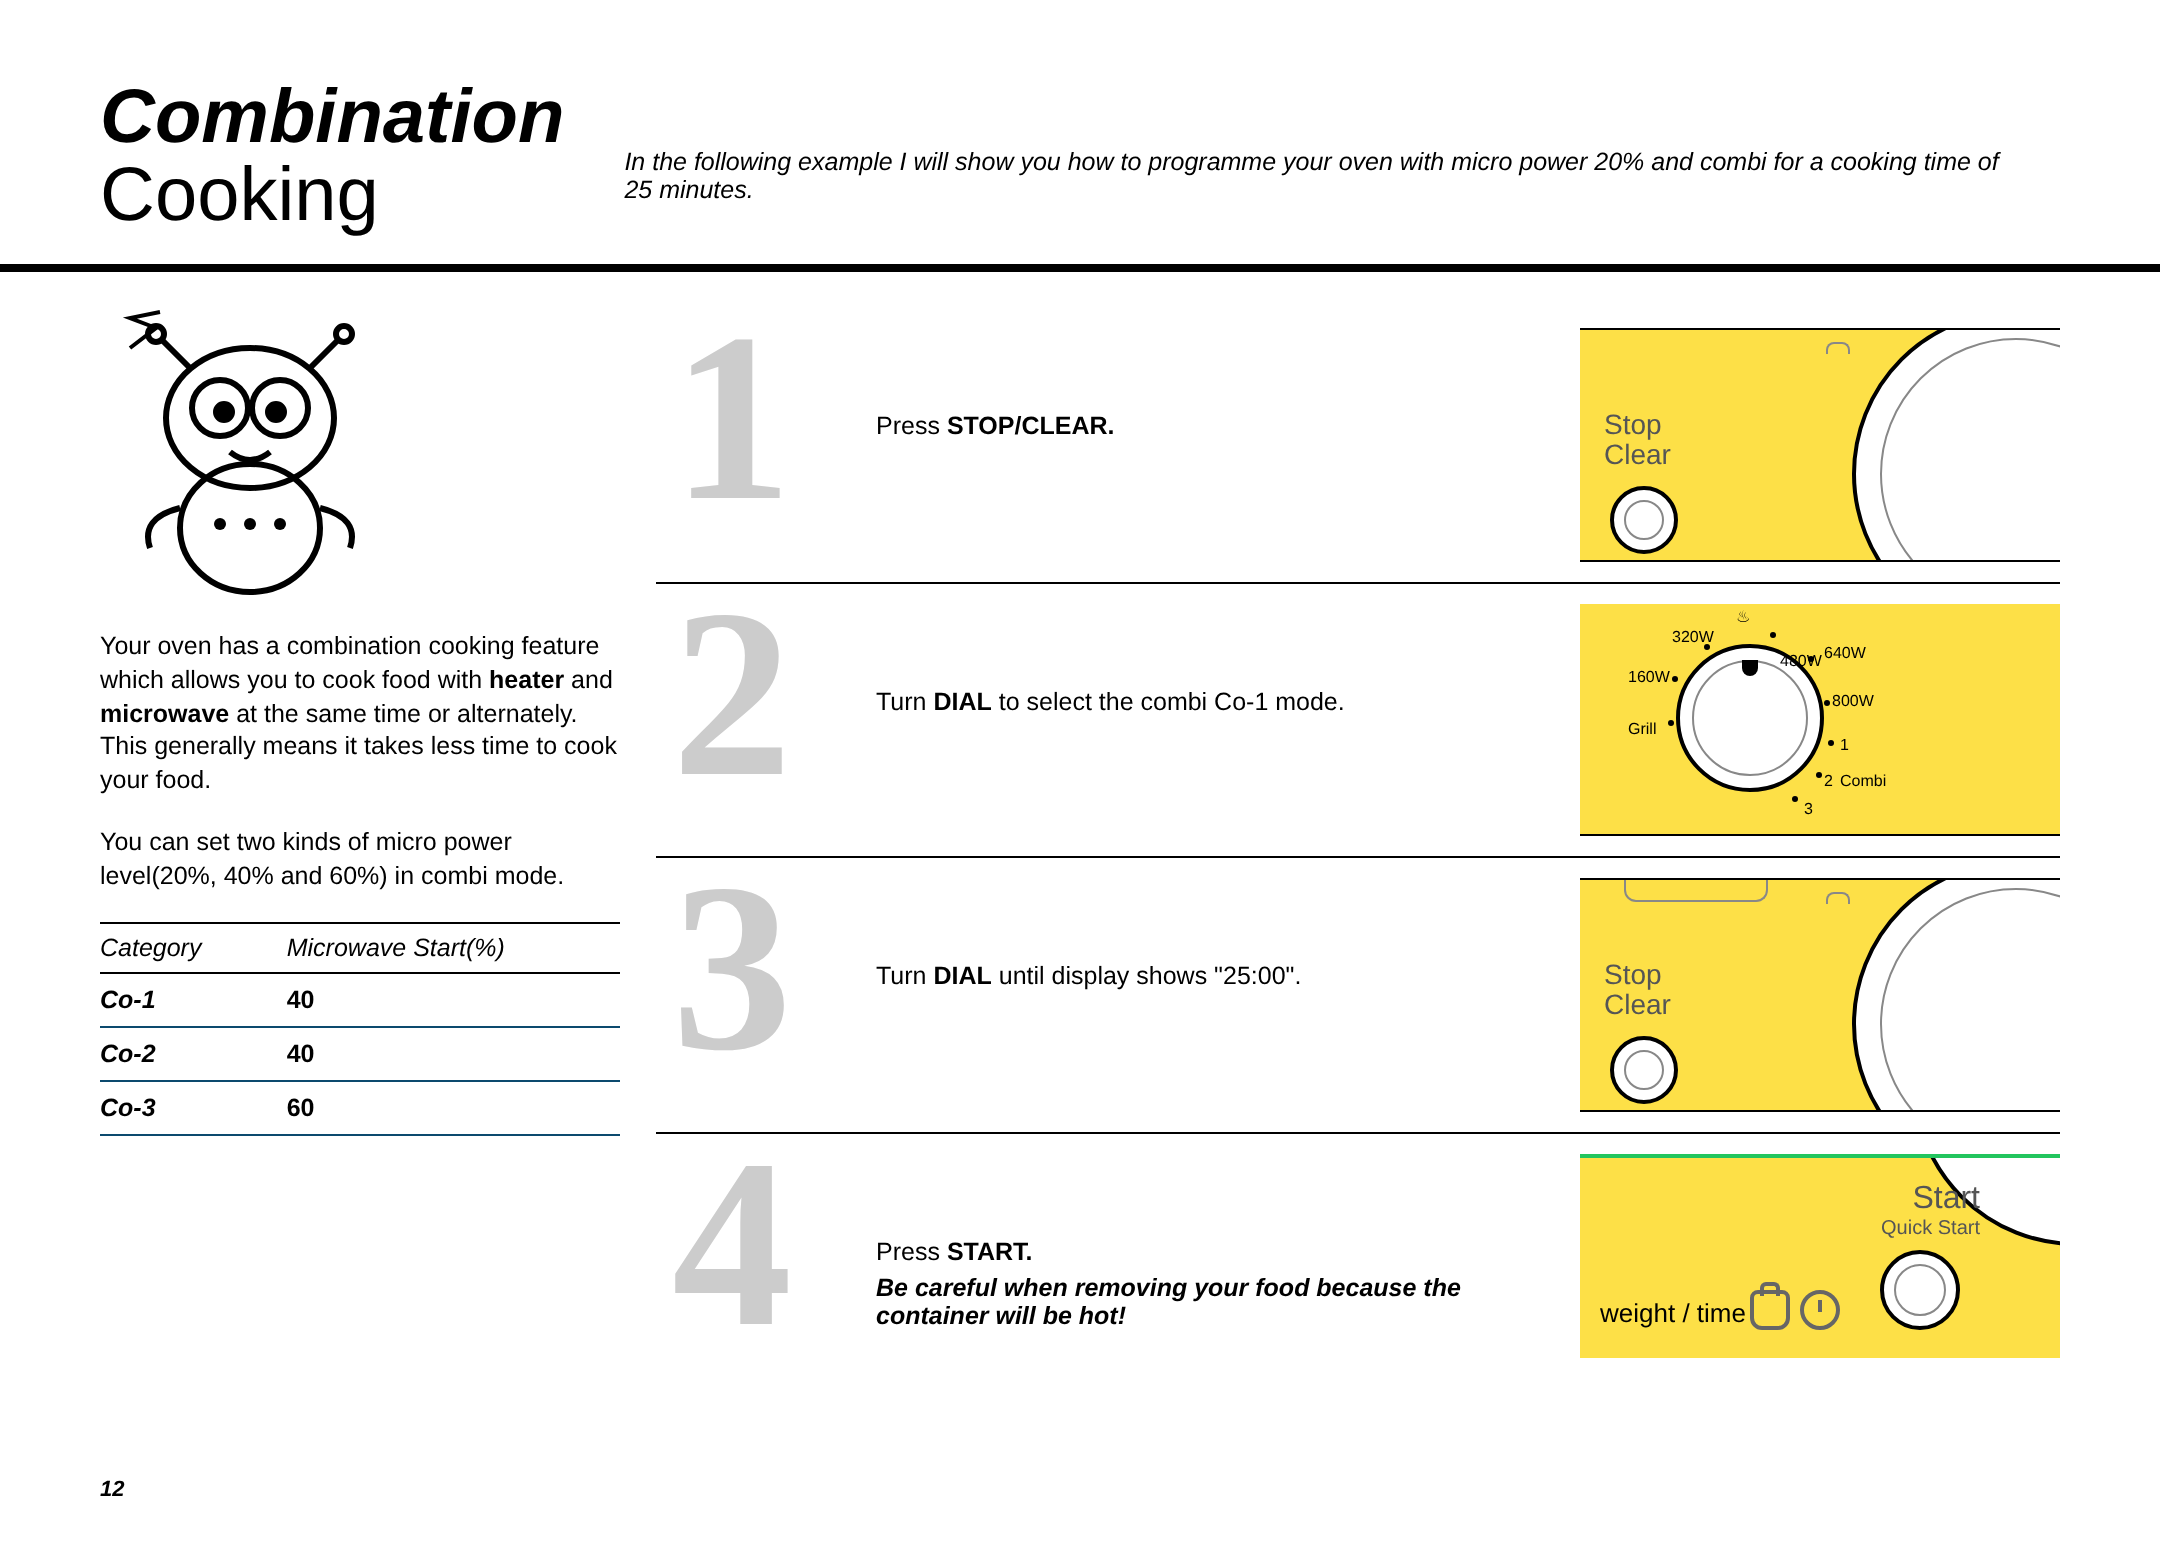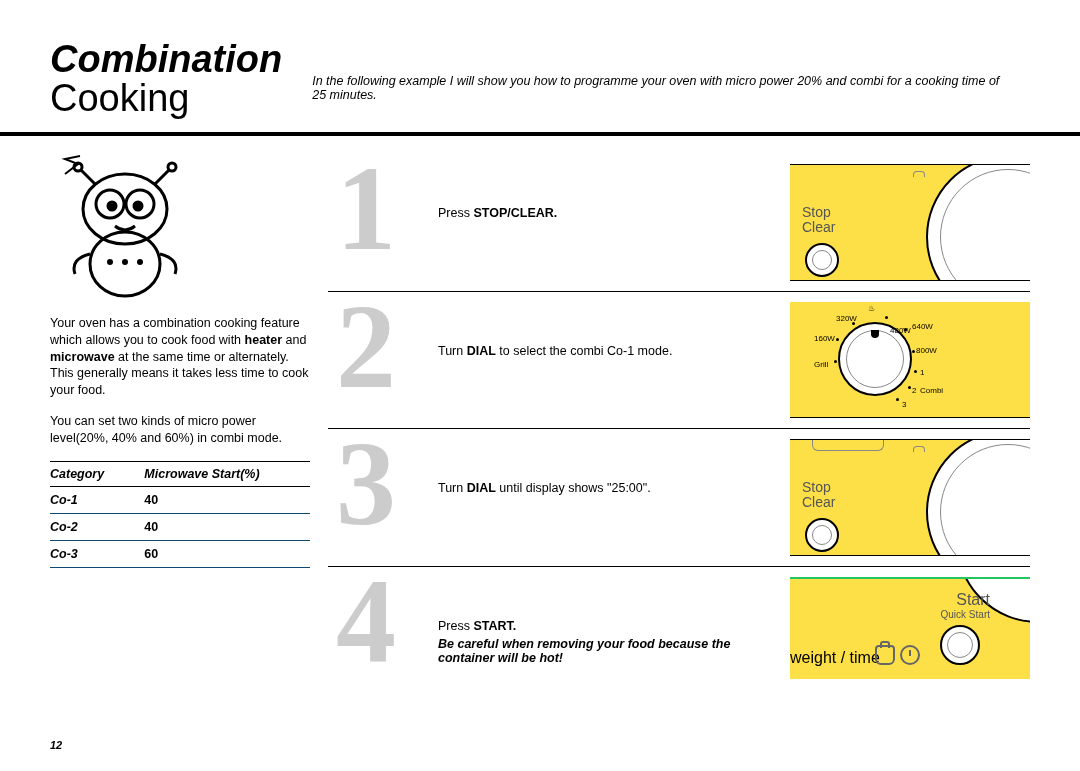--- a/index.html
+++ b/index.html
@@ -67,21 +67,21 @@
     line-height: 1.35;
   }
   .tbl {
     width: 100%;
     border-collapse: collapse;
     font-size: 12.5px;
   }
   .tbl th {
     text-align: left;
     font-style: italic;
-    font-weight: bold;
+    font-weight: normal;
     border-top: 1px solid #000;
     border-bottom: 1px solid #000;
     padding: 5px 0;
   }
   .tbl td {
     border-bottom: 1px solid #0c4a6e;
     padding: 6px 0;
     font-weight: bold;
   }
   .tbl td:first-child { font-style: italic; }
@@ -364,21 +364,21 @@
           <div>
             <span>Press </span><b>START.</b><span></span>
           </div>
           <div class="warning">Be careful when removing your food because the container will be hot!</div>
         </div>
         <div class="step-img" style="border-top:2px solid #22c55e;border-bottom:none;height:100px;">
           <div class="big-dial" style="right:-90px;top:-120px;width:160px;height:160px;"></div>
           <span class="start-text" style="right:40px;top:12px;font-size:16px;">Start</span>
           <span class="start-text" style="right:40px;top:30px;font-size:10px;">Quick Start</span>
           <div class="small-btn" style="right:50px;top:46px;width:36px;height:36px;"></div>
-          <span class="start-text" style="left:0;top:70px;font-size:16px;color:#000;">weight / time</span>
+          <span class="start-text" style="left:10px;top:70px;font-size:13px;color:#000;">weight / time</span>
           <div class="wt-icon" style="left:85px;top:66px;"></div>
           <div style="position:absolute;left:90px;top:62px;width:6px;height:5px;border:2px solid #666;border-bottom:none;border-radius:3px 3px 0 0;"></div>
           <div class="clock-icon" style="left:110px;top:66px;"></div>
         </div>
       </div>
 
     </div>
   </div>
 
   <div class="page-num">12</div>

